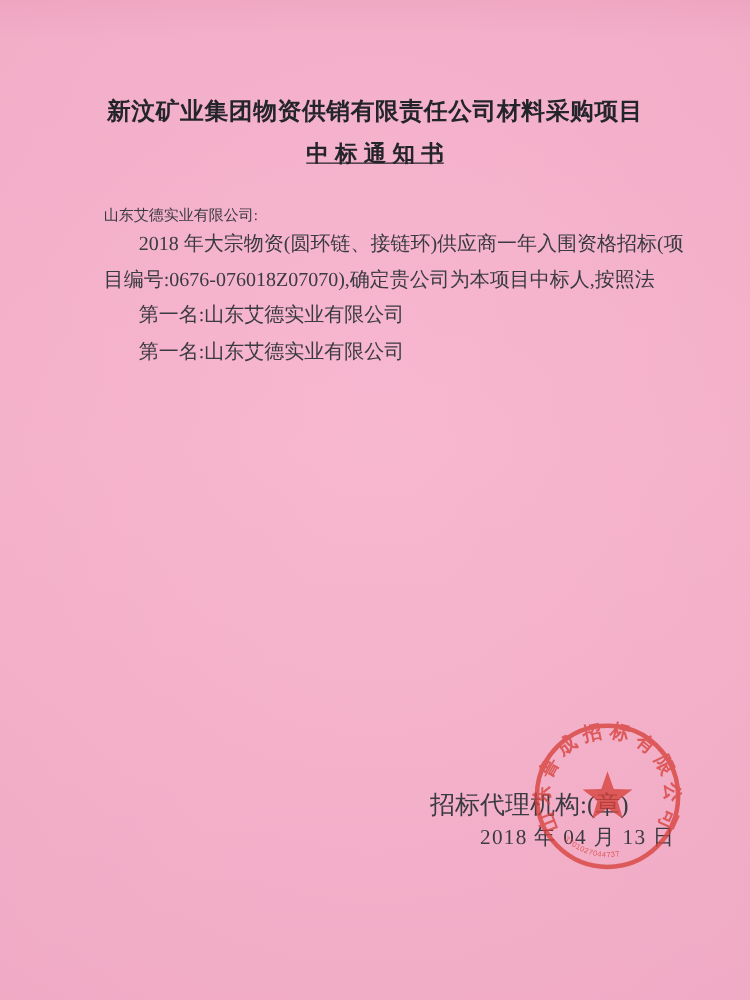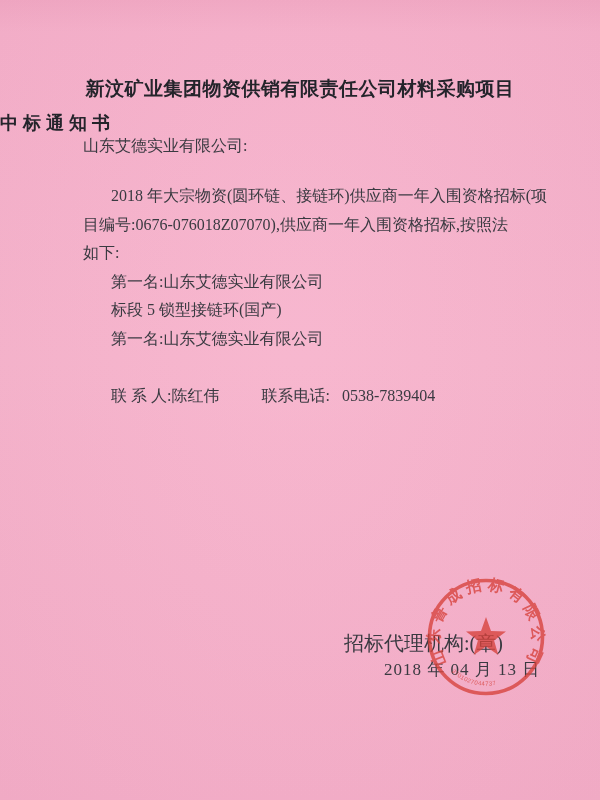--- a/index.html
+++ b/index.html
@@ -14,27 +14,27 @@
     color:#3a3a41;
   }
   .title1{
     position:absolute;top:76px;left:0;width:100%;
     text-align:center;
     font-family:"Liberation Sans","DejaVu Sans",sans-serif;
     font-weight:700;font-size:19px;letter-spacing:0.5px;color:#24242b;
   }
   .title2{
     position:absolute;top:111px;left:0;width:100%;
-    text-align:left;
+    text-align:center;
     font-family:"Liberation Sans","DejaVu Sans",sans-serif;
-    font-weight:700;font-size:18px;color:#24242b;
+    font-weight:700;font-size:18px;color:#24242b;text-decoration:underline;
   }
   .addressee{
-    position:absolute;left:83px;top:136px;
-    font-size:16px;
+    position:absolute;left:83px;top:164px;
+    font-size:12px;
   }
   .body{
     position:absolute;left:83px;top:182px;width:447px;
     font-size:16px;line-height:28.6px;
   }
   .bl{min-height:28.6px;white-space:nowrap;}
   .ind2{text-indent:28px;}
   .contact .gap{display:inline-block;width:42px;}
   .contact .numgap{display:inline-block;width:12px;}
   .agency{
@@ -60,29 +60,24 @@
 <div class="page">
 
   <div class="title1">新汶矿业集团物资供销有限责任公司材料采购项目</div>
 
   <div class="title2">中 标 通 知 书</div>
 
   <div class="addressee">山东艾德实业有限公司:</div>
 
   <div class="body">
     <div class="bl ind2">2018 年大宗物资(圆环链、接链环)供应商一年入围资格招标(项</div>
-    <div class="bl">目编号:0676-076018Z07070),供应商一年入围资格招标,按照法</div>
-    <div class="bl">如下:</div>
+    <div class="bl">目编号:0676-076018Z07070),确定贵公司为本项目中标人,按照法</div>
     <div class="bl ind2">第一名:山东艾德实业有限公司</div>
-    <div class="bl ind2">标段 5 锁型接链环(国产)</div>
     <div class="bl ind2">第一名:山东艾德实业有限公司</div>
     <div class="bl"></div>
-    <div class="bl ind2 contact">
-      <span>联 系 人:</span><span>陈红伟</span><span class="gap"></span><span>联系电话:</span><span class="numgap"></span><span>0538-7839404</span>
-    </div>
   </div>
 
   <div class="agency">招标代理机构:(章)</div>
 
   <div class="dateline">2018 年 04 月 13 日</div>
 
   <svg class="seal" viewBox="0 0 180 180" xmlns="http://www.w3.org/2000/svg">
     <defs>
       <path id="sealTop" d="M 52,117.6 A 47,47 0 1 1 128,117.6" fill="none"></path>
       <path id="sealBottom" d="M 54,123 A 49,49 0 0 0 126,123" fill="none"></path>

